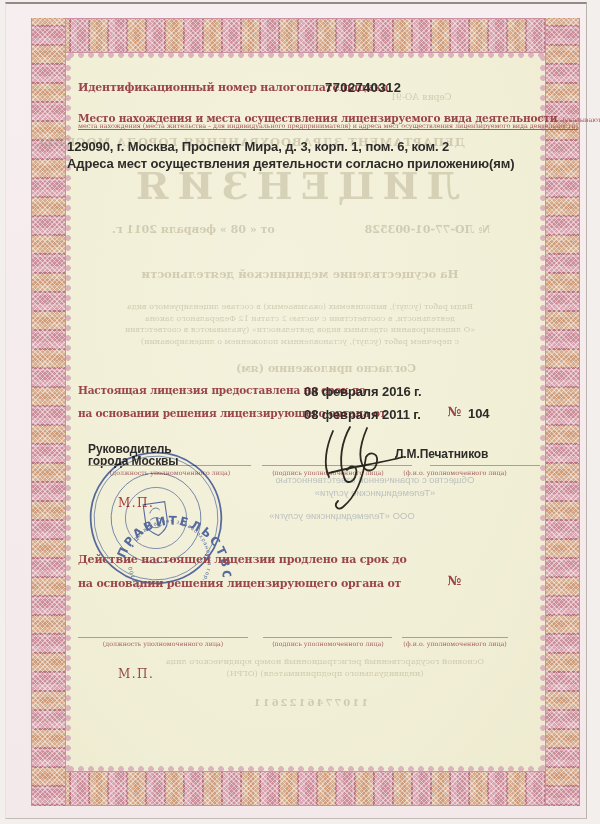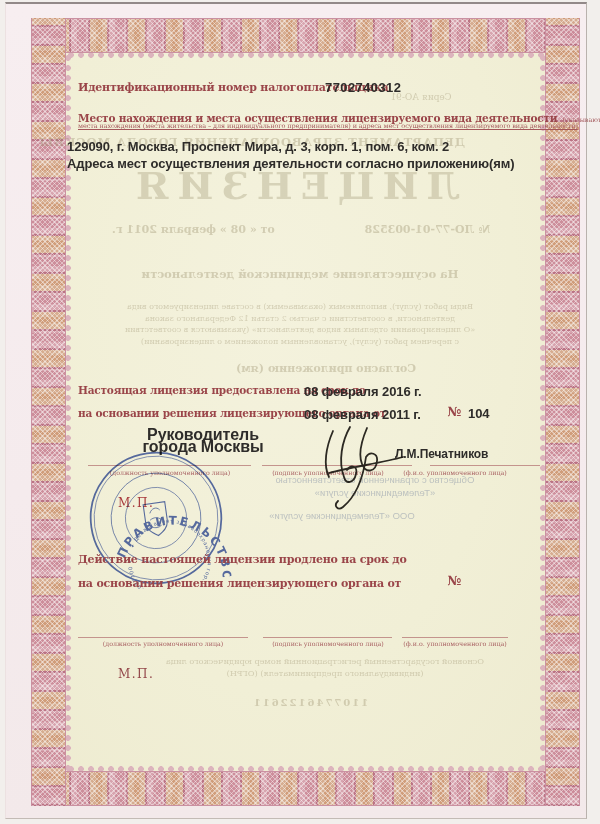--- a/index.html
+++ b/index.html
@@ -103,21 +103,21 @@
   <div class="t blk" style="left:67px;top:139px;">129090, г. Москва, Проспект Мира, д. 3, корп. 1, пом. 6, ком. 2</div>
   <div class="t red" style="left:78px;top:384px;">Настоящая лицензия предоставлена на срок до</div>
 
   <div class="t blk" style="left:67px;top:156px;">Адреса мест осуществления деятельности согласно приложению(ям)</div>
   <div class="t blk" style="left:304px;top:384px;">08 февраля 2016 г.</div>
   <div class="t red" style="left:78px;top:407px;">на основании решения лицензирующего органа от</div>
   <div class="t blk" style="left:304px;top:407px;">08 февраля 2011 г.</div>
   <div class="t red13" style="left:447px;top:404px;">№</div>
   <div class="t blk" style="left:468px;top:406px;">104</div>
 
-  <div class="t blk" style="left:88px;top:429px;font-size:16px;line-height:12.3px;white-space:normal;width:230px;text-align:center;">
+  <div class="t blk" style="left:88px;top:443px;font-size:12px;line-height:12.3px;white-space:normal;width:230px;">
     <div>Руководитель</div>
     <div>города Москвы</div>
   </div>
   <div class="t blk" style="left:395px;top:447px;font-size:12px;">Л.М.Печатников</div>
 
   <div class="uline" style="left:88px;top:465px;width:163px;"></div>
   <div class="uline" style="left:262px;top:465px;width:150px;"></div>
   <div class="uline" style="left:430px;top:465px;width:110px;"></div>
   <div class="cap" style="left:90px;top:469px;width:160px;">(должность уполномоченного лица)</div>
   <div class="cap" style="left:248px;top:469px;width:160px;">(подпись уполномоченного лица)</div>

